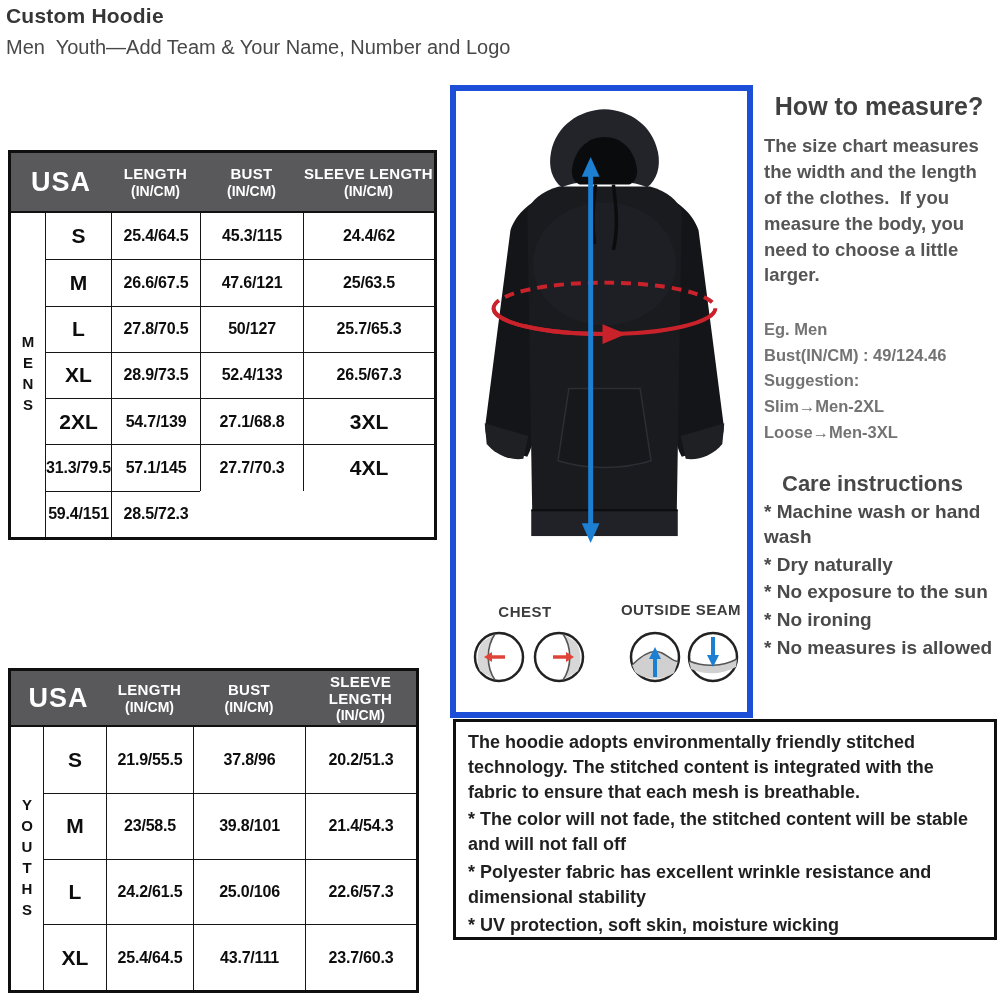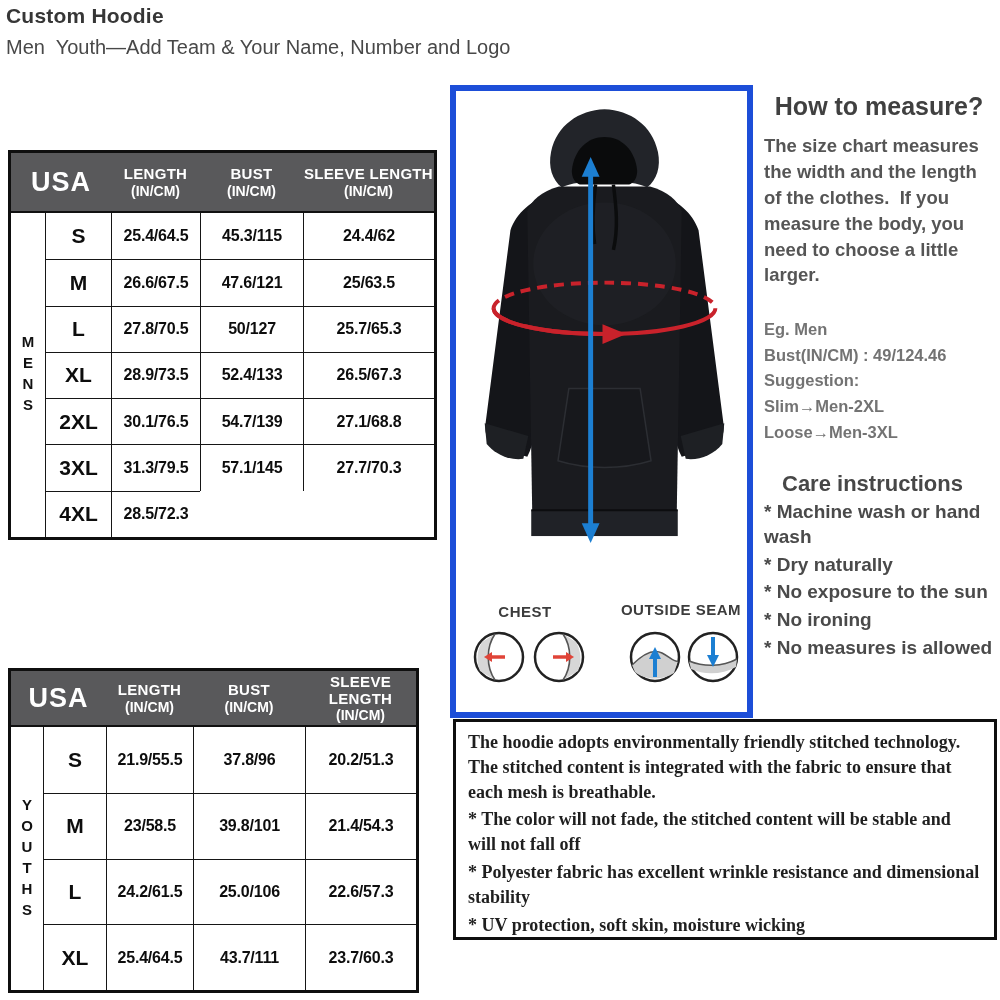--- a/index.html
+++ b/index.html
@@ -59,21 +59,21 @@
   
   #measure-panel{left:764px;top:92px;width:230px;}
   #measure-heading{font-size:25px;font-weight:bold;color:#404040;text-align:center;margin:0 0 12px 0;}
   #measure-body{font-size:18.5px;font-weight:bold;color:#555;line-height:1.4;margin:0;white-space:pre-wrap;}
   #example-block{margin-top:29px;font-size:16.5px;font-weight:bold;color:#737373;line-height:1.55;}
   #care-heading{font-size:22px;font-weight:bold;color:#474747;margin:26px 0 2px 18px;}
   .care-item{font-size:19px;font-weight:bold;color:#4a4a4a;line-height:1.3;margin:3px 0;}
 
   
   #desc-panel{left:453px;top:719px;width:544px;height:221px;border:3px solid #0f0f0f;box-sizing:border-box;
-              padding:8px 12px 0 12px;background:#fff;font-family:Liberation Serif, serif;}
+              padding:8px 12px 0 12px;background:#fff;}
   .desc-line{font-size:18px;font-weight:bold;color:#1f1f1f;line-height:1.38;margin:0 0 3px 0;}
 </style>
 </head>
 <body>
 
 <div class="abs" id="page-title">Custom Hoodie</div>
 <div class="abs" id="page-subtitle">Men  Youth—Add Team &amp; Your Name, Number and Logo</div>
 
 <div class="abs size-table" id="mens-table">
   <div class="st-head">
@@ -106,28 +106,28 @@
         <div class="cell-val">25/63.5</div>
       <div class="cell-size">L</div>
         <div class="cell-val">27.8/70.5</div>
         <div class="cell-val">50/127</div>
         <div class="cell-val">25.7/65.3</div>
       <div class="cell-size">XL</div>
         <div class="cell-val">28.9/73.5</div>
         <div class="cell-val">52.4/133</div>
         <div class="cell-val">26.5/67.3</div>
       <div class="cell-size">2XL</div>
-        <div class="cell-val">30.1/76.5</div>
         <div class="cell-val">54.7/139</div>
         <div class="cell-val">27.1/68.8</div>
       <div class="cell-size">3XL</div>
         <div class="cell-val">31.3/79.5</div>
         <div class="cell-val">57.1/145</div>
         <div class="cell-val">27.7/70.3</div>
       <div class="cell-size">4XL</div>
+        <div class="cell-val">59.4/151</div>
         <div class="cell-val">28.5/72.3</div>
     </div>
   </div>
 </div>
 
 <div class="abs size-table" id="youths-table">
   <div class="st-head">
     <div class="usa-cell">USA</div>
     <div class="col-head">
         <div class="cname">LENGTH</div>

